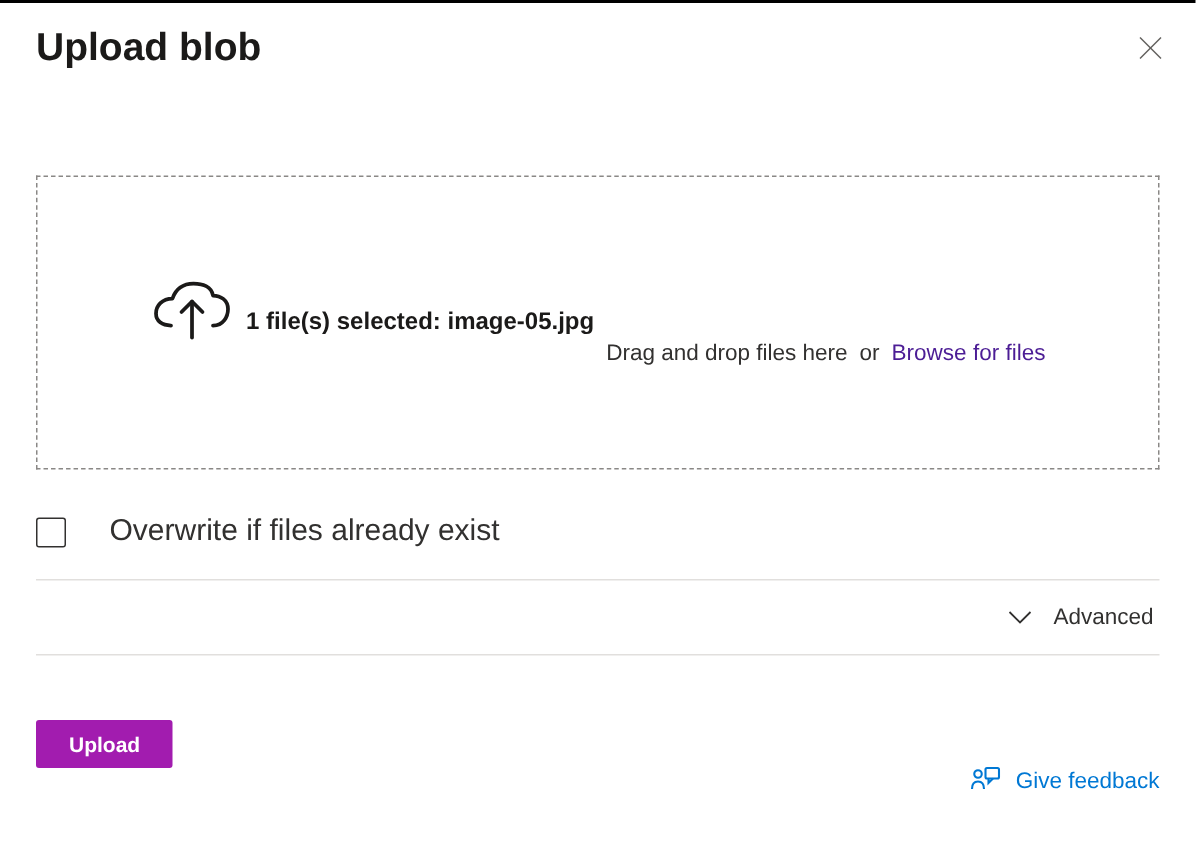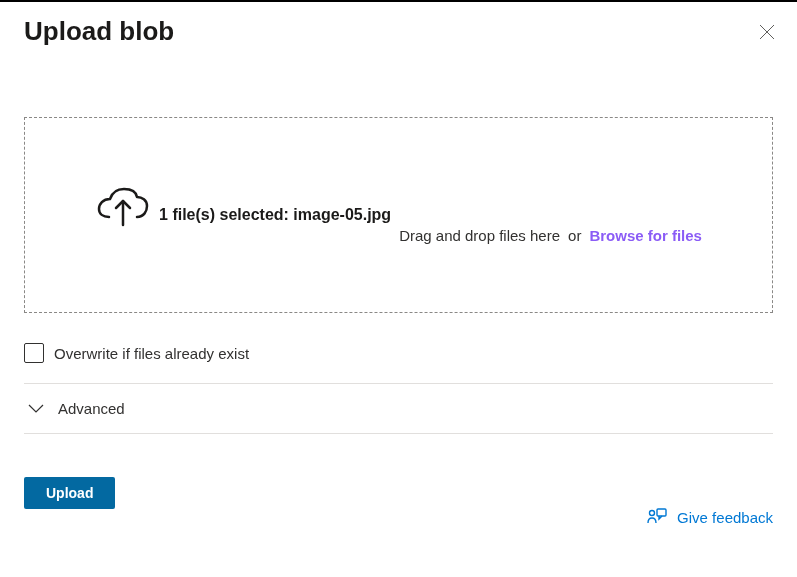--- a/index.html
+++ b/index.html
@@ -57,67 +57,68 @@
     }
     .dragdrop-line {
       font-size: 15px;
       color: #323130;
       display: flex;
       align-items: center;
       gap: 8px;
       margin-top: 40px;
     }
     .browse-link {
-      color: #8b5cf6;
+      color: #4c1d95;
       cursor: pointer;
-      font-weight: bold;
     }
     .overwrite-row {
       display: flex;
       align-items: center;
       gap: 10px;
       margin-top: 30px;
       padding-bottom: 20px;
     }
     .checkbox {
       width: 20px;
       height: 20px;
       border: 1px solid #323130;
       border-radius: 2px;
       background: #fff;
       cursor: pointer;
     }
     .overwrite-label {
-      font-size: 15px;
+      font-size: 20px;
       color: #323130;
+      margin-left: 19px;
     }
     .divider {
       border: none;
       border-top: 1px solid #e1dfdd;
       margin: 0;
     }
     .advanced-row {
       display: flex;
       align-items: center;
       gap: 14px;
       padding: 16px 4px;
       cursor: pointer;
+      justify-content: flex-end;
     }
     .advanced-label {
       font-size: 15px;
       color: #323130;
     }
     .footer {
       display: flex;
       justify-content: space-between;
       align-items: center;
       padding-top: 26px;
     }
     .upload-btn {
-      background: #0369a1;
+      background: #a21caf;
       color: #fff;
       border: none;
       padding: 8px 22px;
       font-size: 14px;
       font-weight: 600;
       cursor: pointer;
       border-radius: 2px;
     }
     .feedback-link {
       display: flex;

